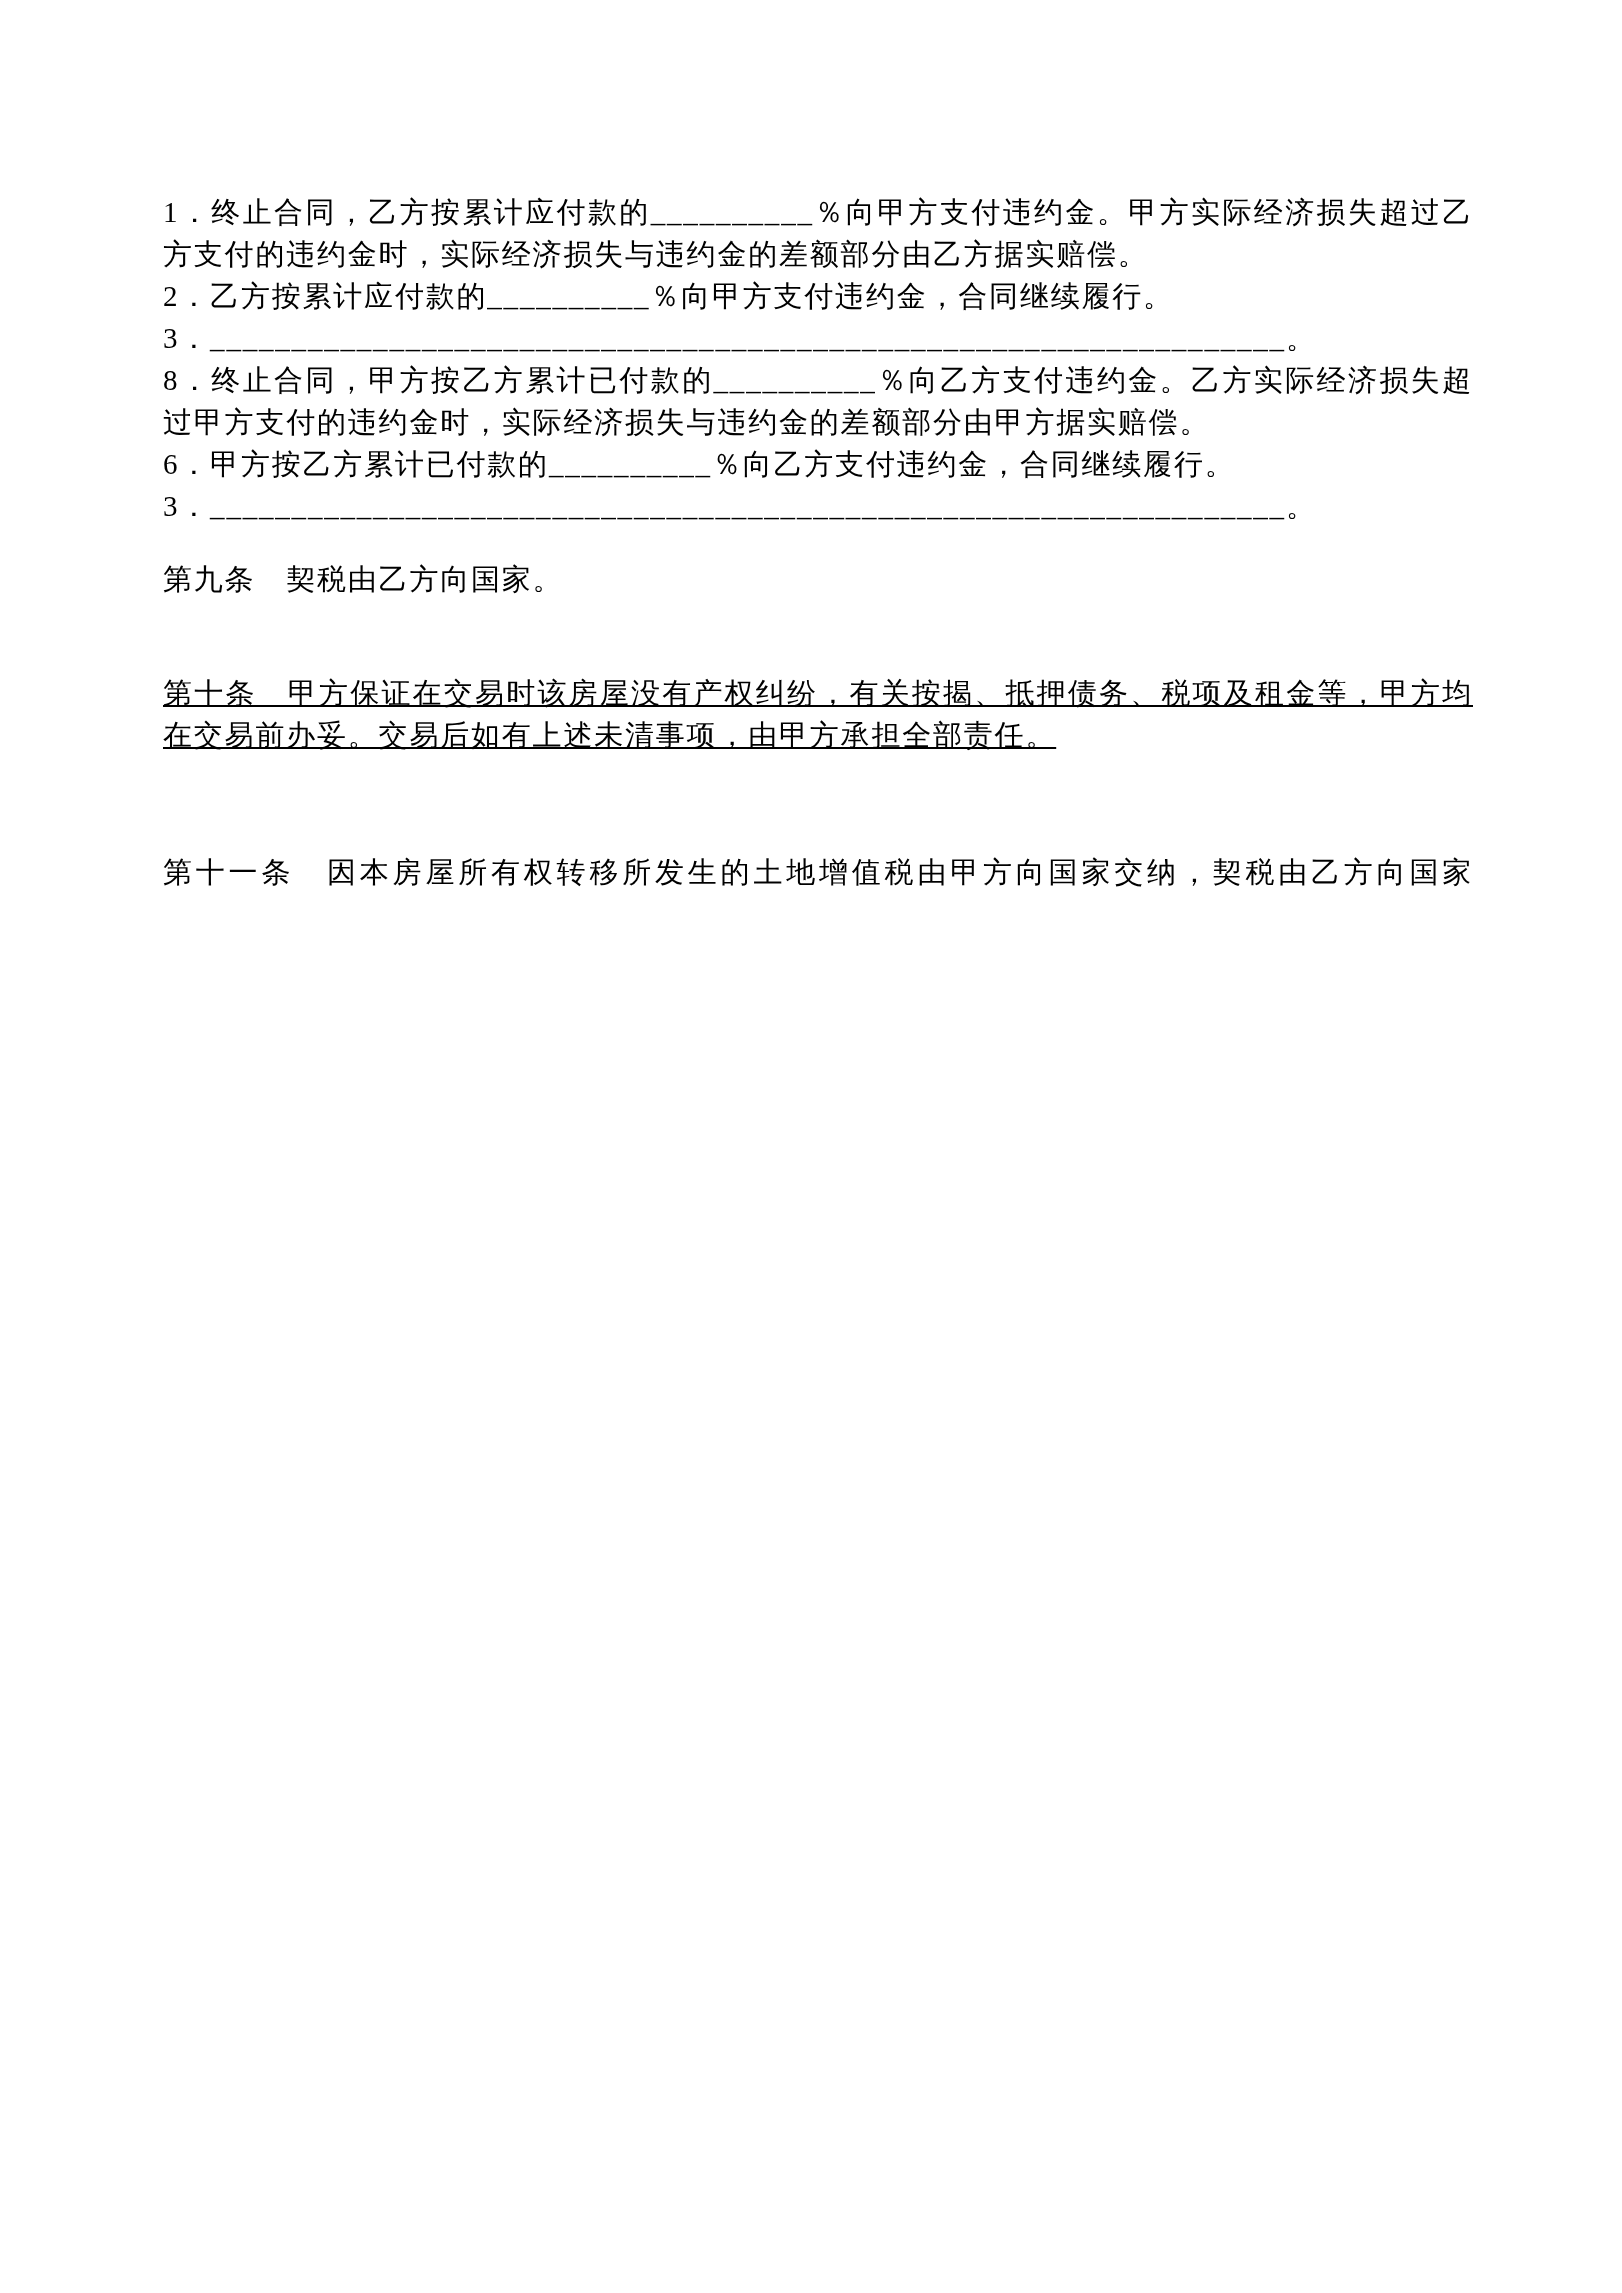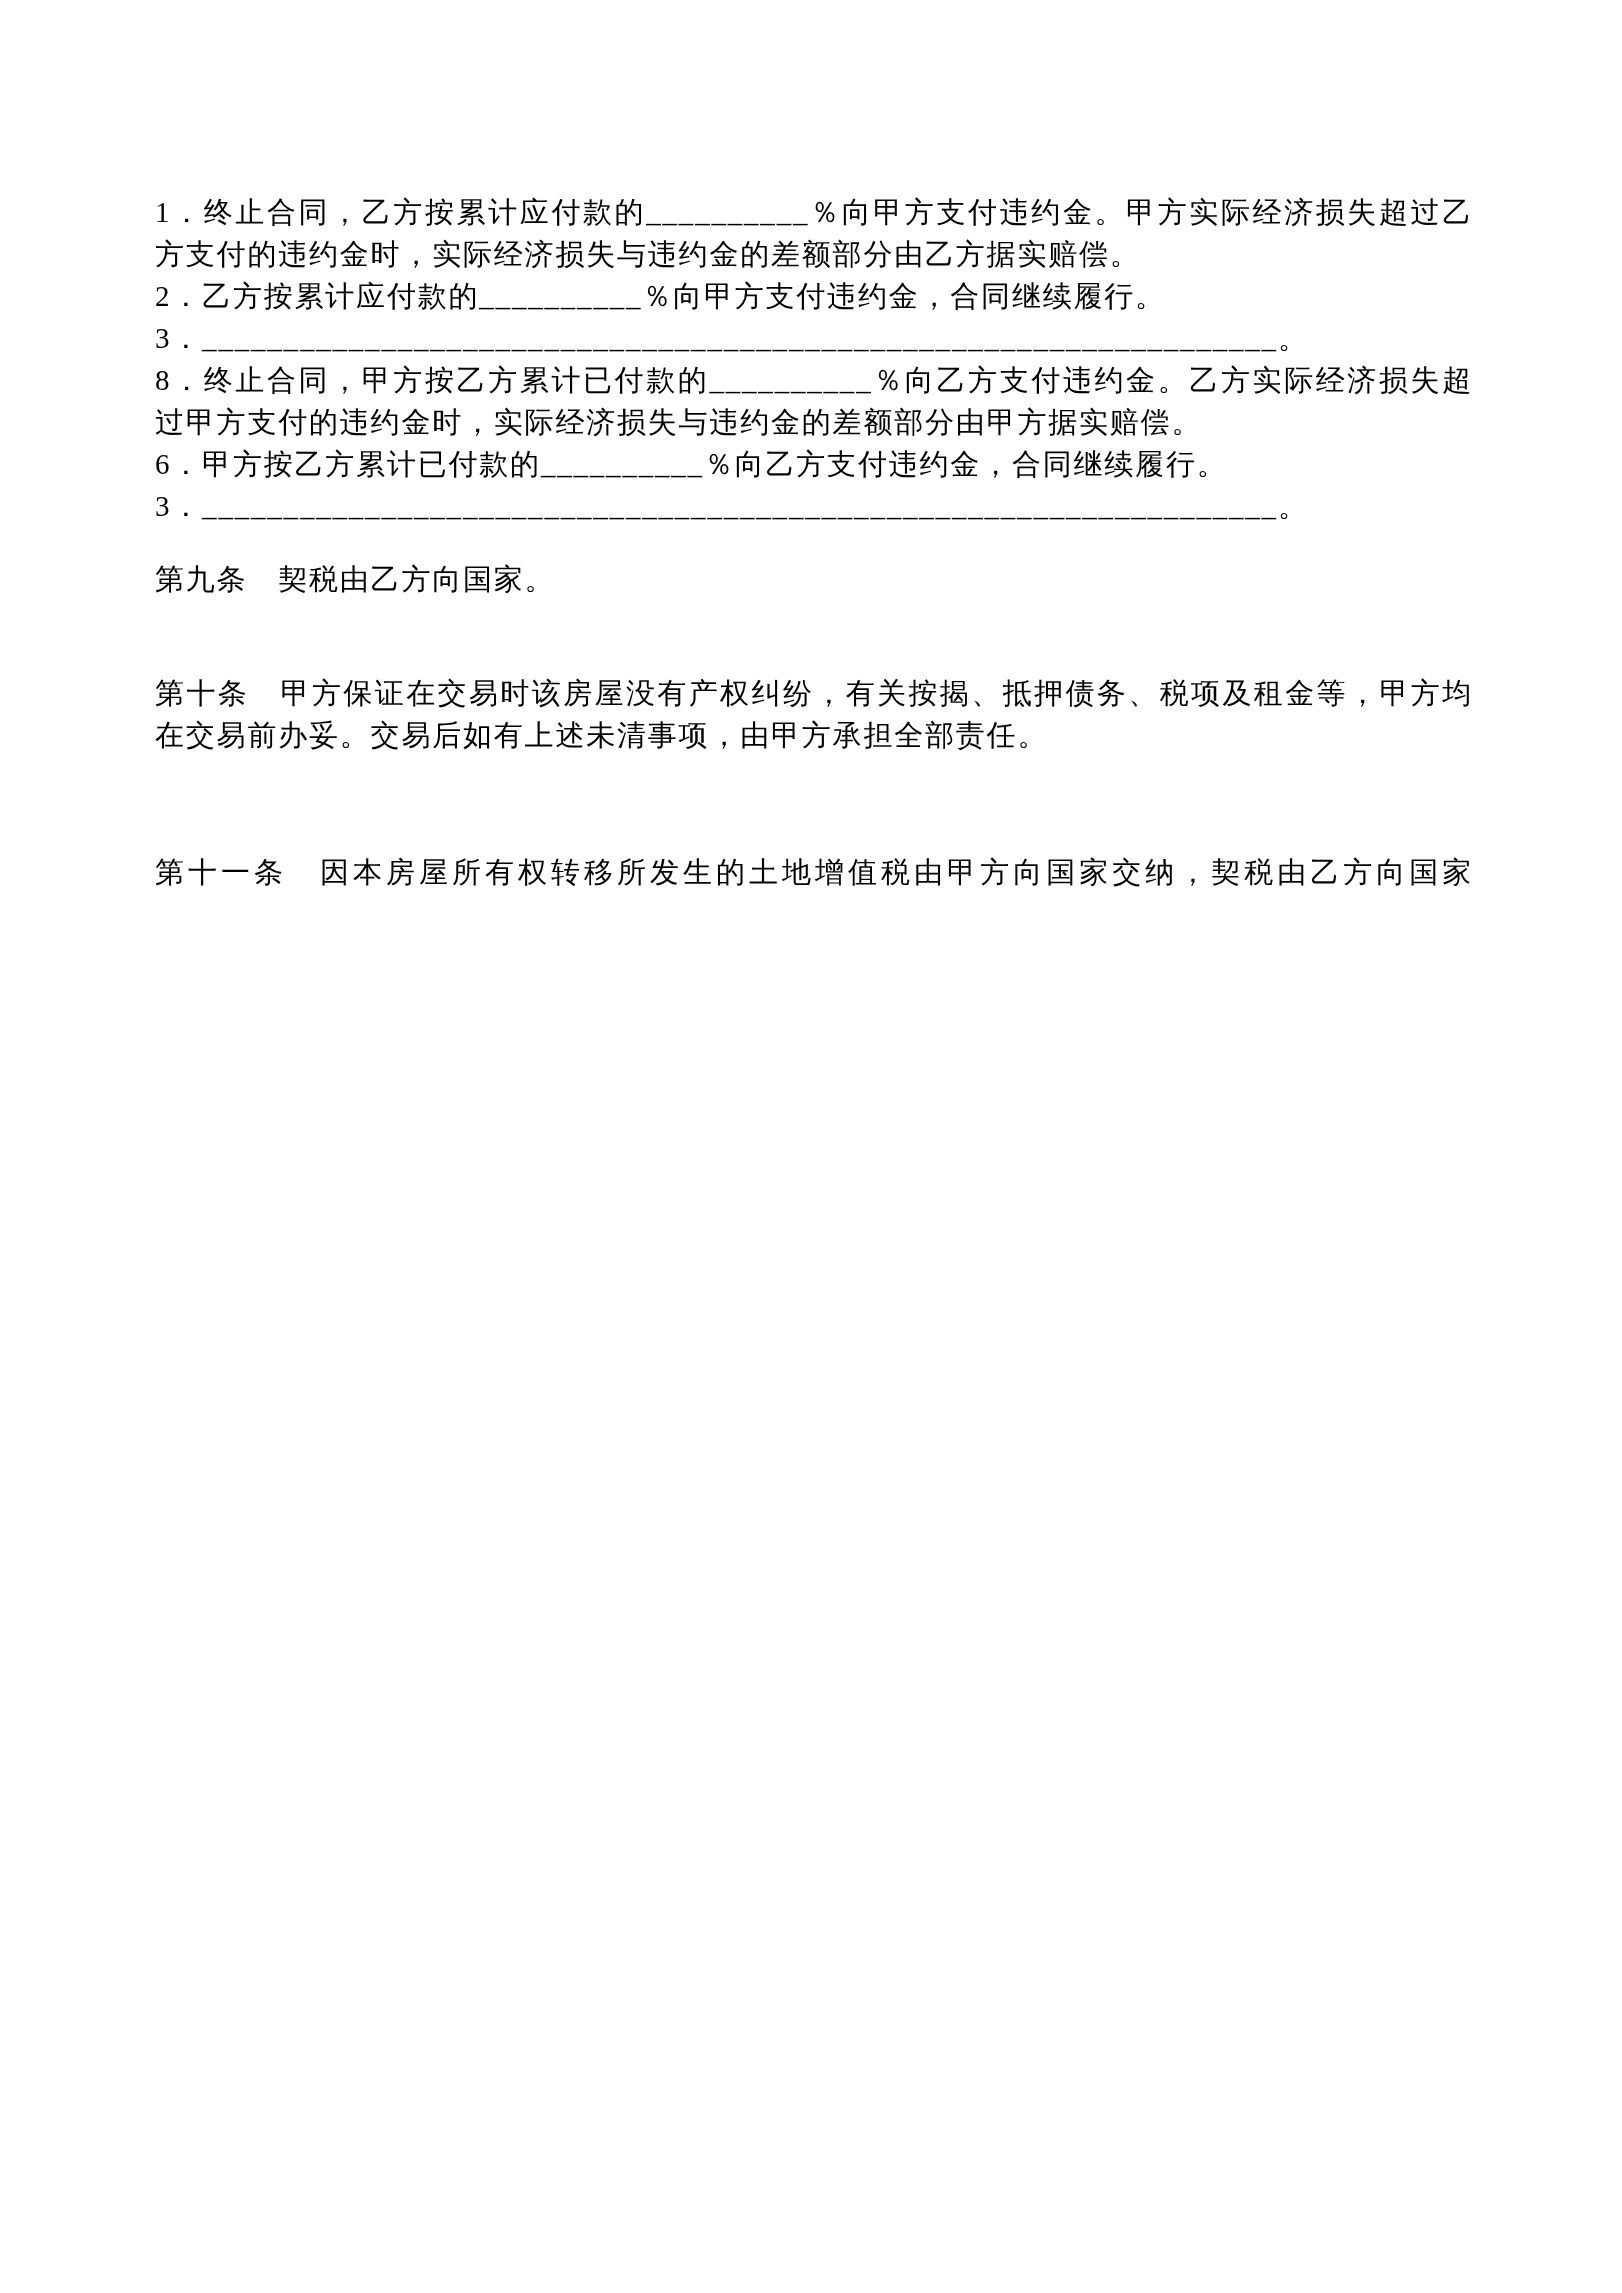--- a/index.html
+++ b/index.html
@@ -15,24 +15,25 @@
     min-height: 2294px;
     background: #ffffff;
     padding: 191px 150px 109px 155px;
   }
   .para {
     font-size: 29px;
     line-height: 42px;
     letter-spacing: 1.8px;
     text-align: justify;
     word-break: break-all;
+    margin-left: 8px;
   }
   .indent { text-indent: 44px; }
   .gap-s { margin-top: 31px; }   
-  .gap-m { margin-top: 72px; }   
+  .gap-m { margin-top: 72px; text-decoration: underline; }   
   .gap-l { margin-top: 95px; }  
   .full-line { text-align-last: justify; }
 </style>
 </head>
 <body>
 
 <div class="page">
 
   <p class="para">1．终止合同，乙方按累计应付款的__________％向甲方支付违约金。甲方实际经济损失超过乙方支付的违约金时，实际经济损失与违约金的差额部分由乙方据实赔偿。</p>
 

